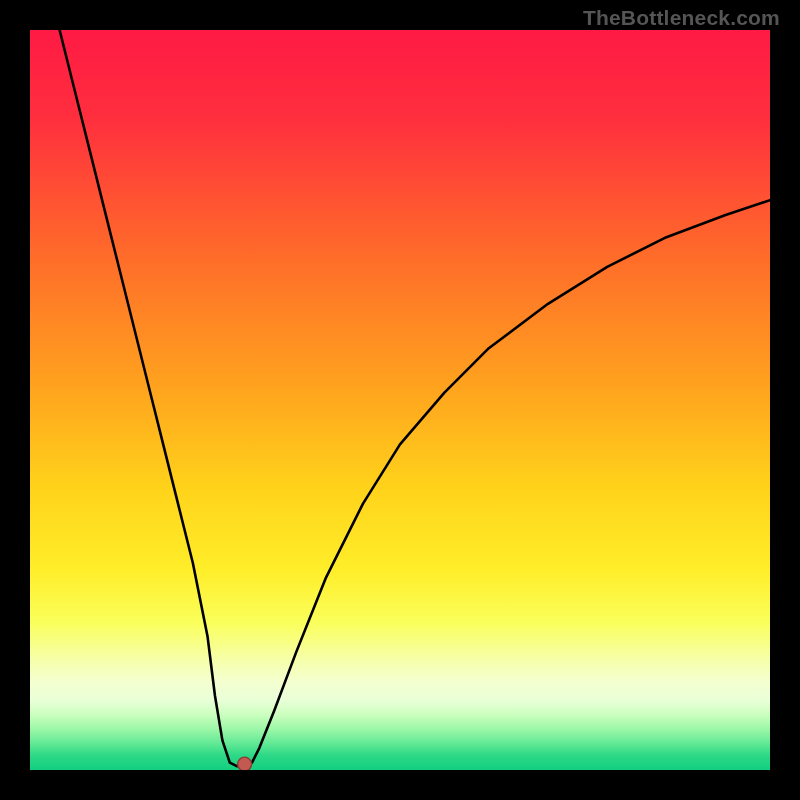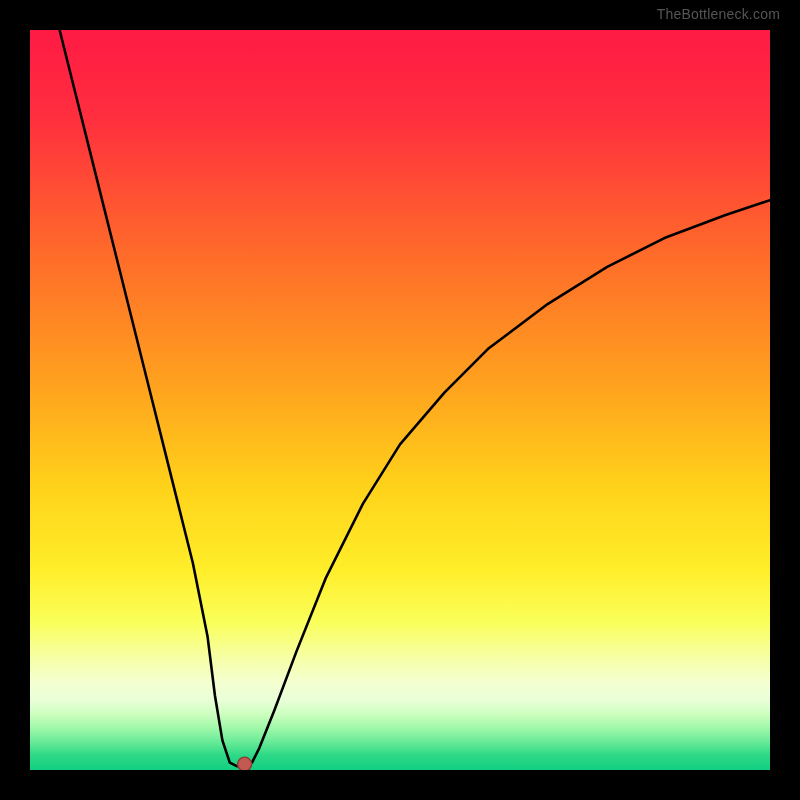--- a/index.html
+++ b/index.html
@@ -37,22 +37,22 @@
     left: 0;
     top: 0;
     width: 100%;
     height: 100%;
   }
   .watermark {
     position: absolute;
     top: 6px;
     right: 20px;
     color: #555555;
-    font-size: 14px;
-    font-weight: 400;
+    font-size: 21px;
+    font-weight: 700;
     letter-spacing: 0.2px;
   }
 </style>
 </head>
 <body>
 
 <div class="stage">
 
   <div class="watermark">TheBottleneck.com</div>
 

